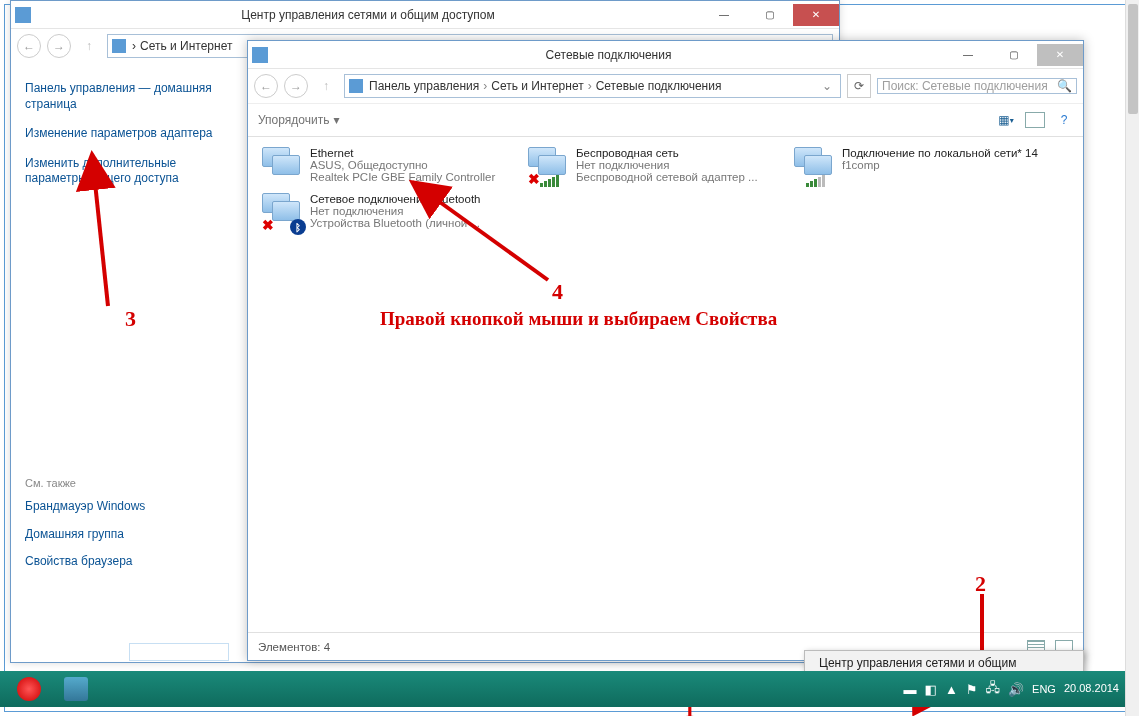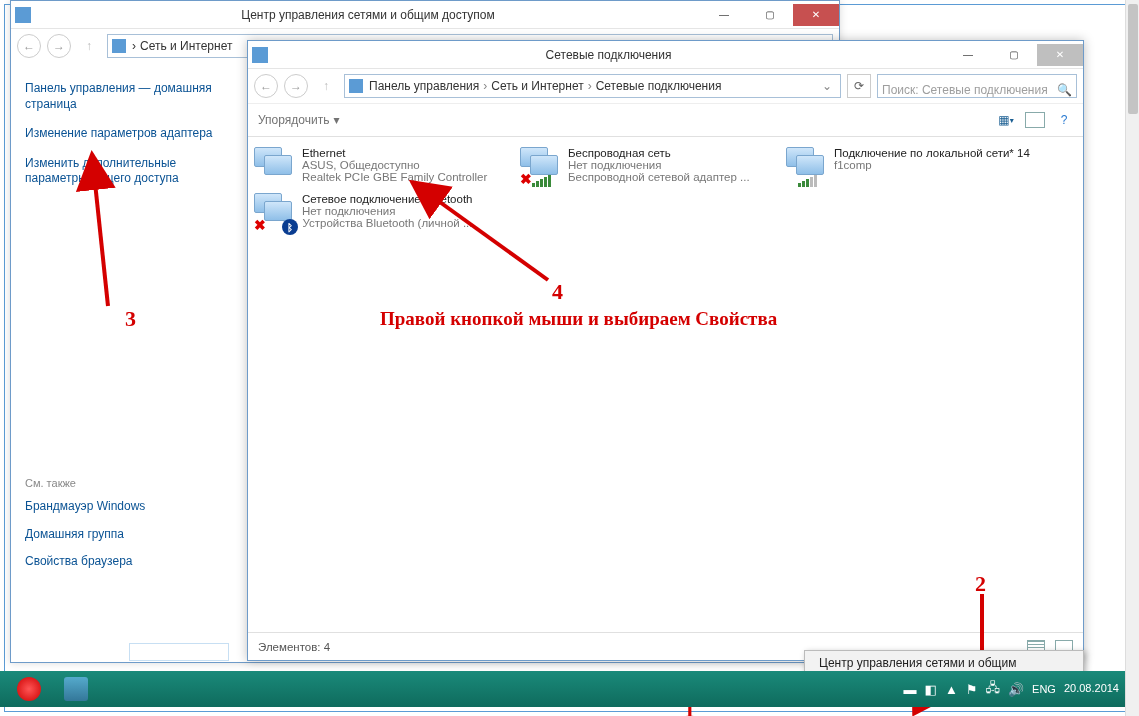--- a/index.html
+++ b/index.html
@@ -42,36 +42,36 @@
     left: 247px; top: 40px;
     width: 837px; height: 621px;
     background: #fff;
     border: 1px solid #6e9bc9;
     box-shadow: 0 0 10px rgba(0,0,0,.25);
   }
   .toolbar-row { height:34px; border-top:1px solid #eee; border-bottom:1px solid #e0e0e0; display:flex; align-items:center; padding:0 10px; font-size:12px; }
   .toolbar-left { color:#737373; display:flex; gap:4px; }
   .toolbar-right { margin-left:auto; display:flex; gap:10px; align-items:center; }
   .tb-icon { width:18px; height:18px; display:flex; align-items:center; justify-content:center; color:#1a5e92; }
-  .search { border:1px solid #a8c0d8; height:24px; width:200px; display:flex; align-items:flex-end; padding:0 4px; font-size:12px; color:#9e9e9e; }
+  .search { border:1px solid #a8c0d8; height:16px; width:200px; display:flex; align-items:flex-start; padding:0 4px; font-size:12px; color:#9e9e9e; }
   .refresh { width:24px; height:24px; border:1px solid #ccc; display:flex; align-items:center; justify-content:center; font-size:12px; color:#666; }
 
-  .file-area { padding: 10px 6px; display:flex; flex-wrap:wrap; gap: 6px 18px; align-content:flex-start; }
+  .file-area { padding: 10px 14px; display:flex; flex-wrap:wrap; gap: 6px 18px; align-content:flex-start; }
   .conn-item { width: 248px; display:flex; gap:8px; font-size:11.5px; }
   .conn-icon { width:40px; height:40px; position:relative; flex-shrink:0; }
   .mon { width:28px; height:20px; background:linear-gradient(#cfe6fa,#8fbfe8); border:1px solid #7aa6ce; border-radius:2px; position:absolute; }
   .mon.m1 { left:0; top:0; }
   .mon.m2 { left:10px; top:8px; }
   .redx { position:absolute; left:0; bottom:0; color:#d00; font-weight:bold; font-size:14px; }
   .bars { position:absolute; left:12px; bottom:0; display:flex; gap:1px; align-items:flex-end; }
   .bars i { width:3px; background:#3a8a3a; display:block; }
   .bars i.g { background:#bbb; }
   .conn-text .t1 { color:#222; }
   .conn-text .t2 { color:#777; }
-  .conn-text .t3 { color:#777;text-align:right; }
+  .conn-text .t3 { color:#777; }
   .bt-badge { position:absolute; right:-4px; bottom:-2px; width:16px; height:16px; background:#0a3d91; border-radius:50%; display:flex; align-items:center; justify-content:center; color:#fff; font-size:10px; font-weight:bold; }
 
   .status-row { position:absolute; bottom:0; left:0; right:0; height:28px; border-top:1px solid #e0e0e0; display:flex; align-items:center; padding:0 10px; font-size:11.5px; color:#555; }
   .status-right { margin-left:auto; display:flex; gap:10px; }
   .view-icon { width:18px; height:14px; border:1px solid #8aa; }
 
   
   .anno-text { position:absolute; color:#d40000; font-family:"Times New Roman",serif; font-weight:bold; }
   .anno-num { font-size:22px; }
   svg.arrows { position:absolute; left:0; top:0; pointer-events:none; }

